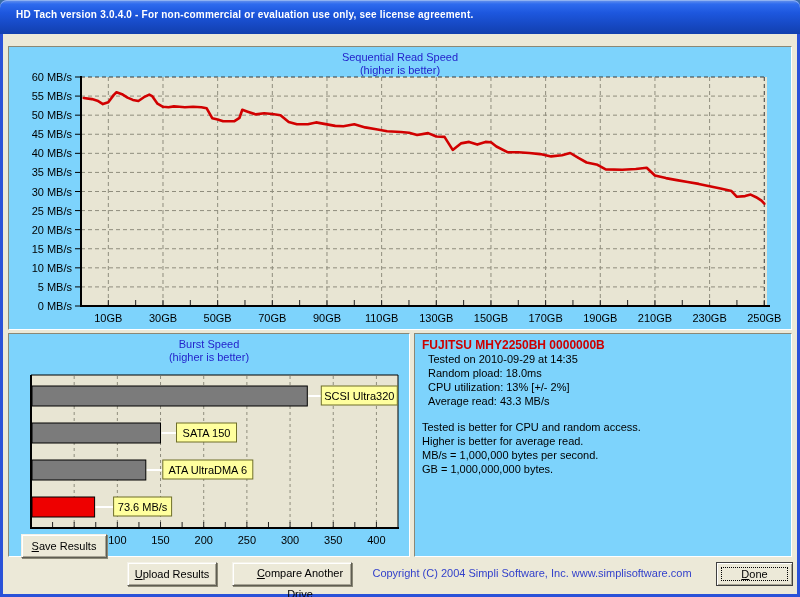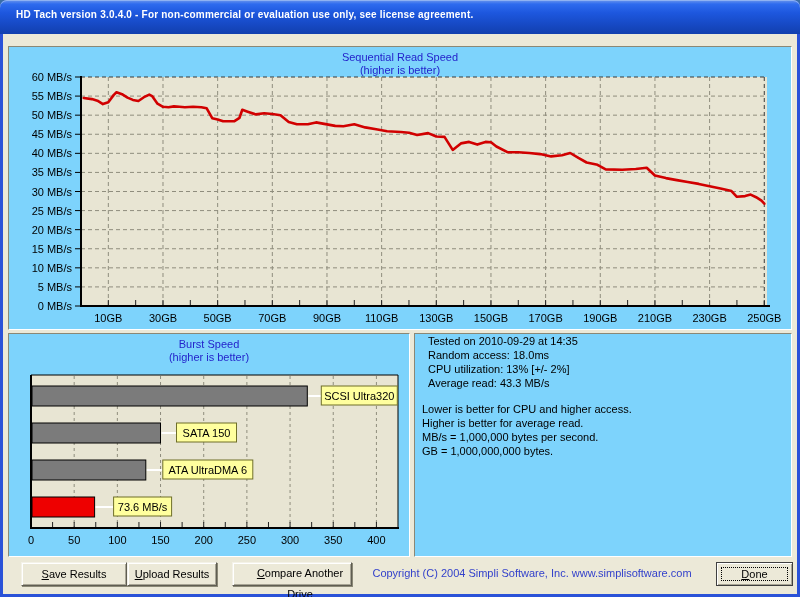--- a/index.html
+++ b/index.html
@@ -202,33 +202,34 @@
           <rect x="153.8" y="126" width="90" height="19" fill="#FFFF9E" stroke="#6F6F28" stroke-width="1"></rect>
           <text x="198.8" y="140" text-anchor="middle">ATA UltraDMA 6</text>
           <rect x="23" y="163" width="62.6" height="20" fill="#EE0000" stroke="#000" stroke-width="1"></rect>
           <line x1="86.55576470588235" x2="104.55576470588235" y1="173" y2="173" stroke="#FFFFFF" stroke-width="2"></line>
           <rect x="104.6" y="163" width="58" height="19" fill="#FFFF9E" stroke="#6F6F28" stroke-width="1"></rect>
           <text x="133.6" y="177" text-anchor="middle">73.6 MB/s</text>
         </svg>
     </div>
 
     <div class="panel info" style="left:411px;top:299px;width:378px;height:224px;">
+      <div class="drive-name">FUJITSU MHY2250BH 0000000B</div>
       <div class="info-line">Tested on 2010-09-29 at 14:35</div>
-      <div class="info-line">Random access: 18.0ms</div>
+      <div class="info-line">Random pload: 18.0ms</div>
       <div class="info-line">CPU utilization: 13% [+/- 2%]</div>
       <div class="info-line">Average read: 43.3 MB/s</div>
       <div class="notes">
-        <div class="note-line">Lower is better for CPU and higher access.</div>
+        <div class="note-line">Tested is better for CPU and random access.</div>
         <div class="note-line">Higher is better for average read.</div>
         <div class="note-line">MB/s = 1,000,000 bytes per second.</div>
         <div class="note-line">GB = 1,000,000,000 bytes.</div>
       </div>
     </div>
 
-    <button class="xpbtn" style="left:18px;top:528px;width:106px;"><u>S</u>ave Results</button>
+    <button class="xpbtn" style="left:18px;top:500px;width:86px;"><u>S</u>ave Results</button>
     <button class="xpbtn" style="left:124px;top:528px;width:90px;"><u>U</u>pload Results</button>
     <button class="xpbtn" style="left:229px;top:528px;width:120px;padding-left:16px;"><u>C</u>ompare Another Drive</button>
     <div class="copyright" style="left:368px;top:533px;width:322px;">Copyright (C) 2004 Simpli Software, Inc. www.simplisoftware.com</div>
     <button class="xpbtn default" style="left:713px;top:528px;width:77px;">
       <span><u>D</u>one</span>
       <span class="focusrect"></span>
     </button>
 
   </div>
 </div>

